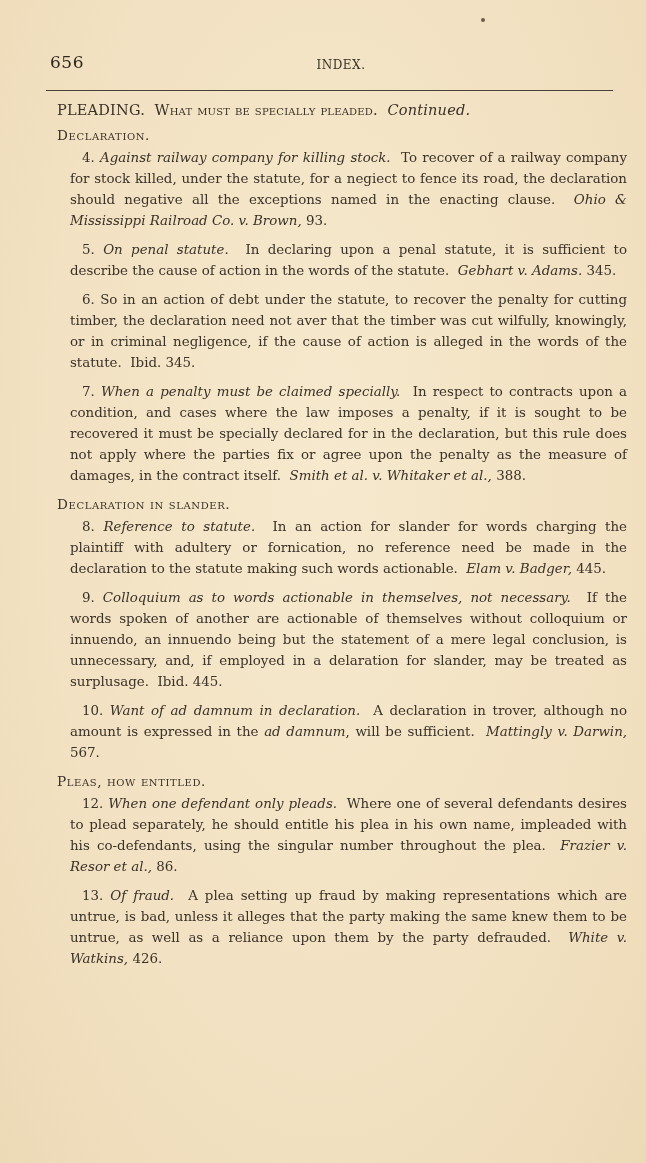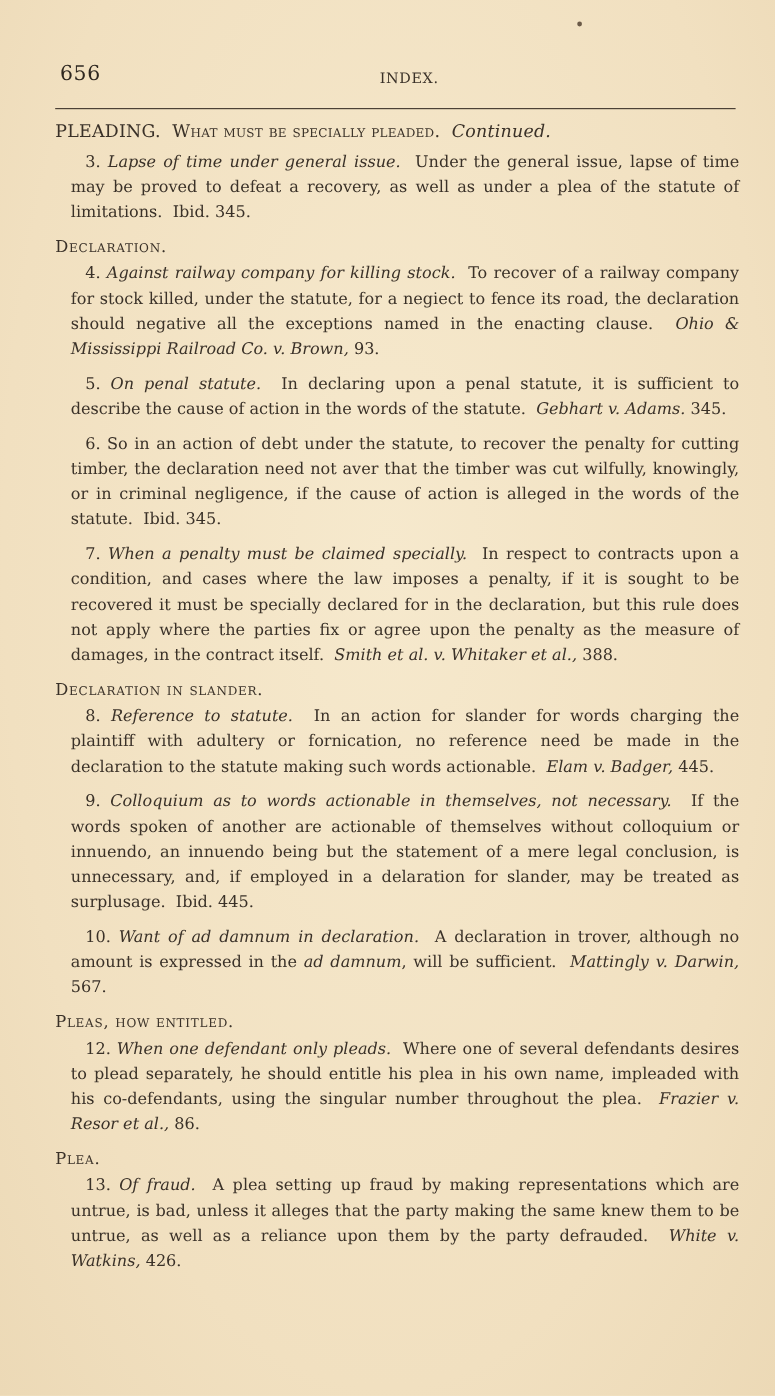--- a/index.html
+++ b/index.html
@@ -9,21 +9,21 @@
     background-image: radial-gradient(ellipse at 50% 40%, #f6e9cd 0%, #f1e0c0 70%, #ecd9b6 100%);
     font-family: "DejaVu Serif", "Liberation Serif", serif;
     color: #3a3128;
     position: relative;
   }
   .speck { position: absolute; left: 481px; top: 18px; width: 4px; height: 4px; border-radius: 50%; background: #6b5a48; }
   .header { position: absolute; top: 52px; left: 46px; width: 570px; height: 24px; }
   .pagenum { position: absolute; left: 4px; top: 0; font-size: 17px; color: #2e2720; letter-spacing: 0.5px; }
   .running { position: absolute; left: 0; right: 0; top: 6px; text-align: center; font-size: 12px; letter-spacing: 0.5px; color: #3a3128; padding-left: 20px; }
   .rule { position: absolute; top: 90px; left: 46px; width: 567px; height: 0; border-top: 1.5px solid #4c4136; }
-  .content { position: absolute; top: 100px; left: 46px; width: 570px; font-size: 13.4px; line-height: 21px; }
+  .content { position: absolute; top: 100px; left: 57px; width: 570px; font-size: 13.4px; line-height: 21px; }
   .topline { font-size: 14.5px; letter-spacing: 0.2px; margin-bottom: 4px; }
   .topline .sc { font-variant: small-caps; }
   .subhead { font-variant: small-caps; letter-spacing: 0.6px; font-size: 13.6px; margin: 2px 0 1px 0; }
   .entry { padding-left: 13px; text-align: justify; margin-bottom: 8px; }
   .entry .num { padding-left: 12px; }
   .entry .title { font-style: italic; }
   .entry .cite { font-style: italic; }
   i { font-style: italic; }
 </style>
 </head>
@@ -37,26 +37,20 @@
 </div>
 <div class="rule"></div>
 
 <div class="content">
   <div class="topline">
     <span>PLEADING.</span>&nbsp;
     <span class="sc">What must be specially pleaded.</span>&nbsp;
     <i>Continued.</i>
   </div>
 
-  <div class="entry">
-    <span class="num">3.</span>
-    <span class="title">Lapse of time under general issue.</span>&nbsp;
-    <span>Under the general issue, lapse of time may be proved to defeat a recovery, as well as under a plea of the statute of limitations.</span>&nbsp;
-    <span>Ibid. 345.</span>
-  </div>
 
   <div class="subhead">Declaration.</div>
   <div class="entry">
     <span class="num">4.</span>
     <span class="title">Against railway company for killing stock.</span>&nbsp;
     <span>To recover of a railway company for stock killed, under the statute, for a negiect to fence its road, the declaration should negative all the exceptions named in the enacting clause.</span>&nbsp;
     <span class="cite">Ohio &amp; Mississippi Railroad Co. v. Brown,</span>
     <span>93.</span>
   </div>
   <div class="entry">
@@ -104,21 +98,20 @@
 
   <div class="subhead">Pleas, how entitled.</div>
   <div class="entry">
     <span class="num">12.</span>
     <span class="title">When one defendant only pleads.</span>&nbsp;
     <span>Where one of several defendants desires to plead separately, he should entitle his plea in his own name, impleaded with his co-defendants, using the singular number throughout the plea.</span>&nbsp;
     <span class="cite">Frazier v. Resor et al.,</span>
     <span>86.</span>
   </div>
 
-  <div class="subhead">Plea.</div>
   <div class="entry">
     <span class="num">13.</span>
     <span class="title">Of fraud.</span>&nbsp;
     <span>A plea setting up fraud by making representations which are untrue, is bad, unless it alleges that the party making the same knew them to be untrue, as well as a reliance upon them by the party defrauded.</span>&nbsp;
     <span class="cite">White v. Watkins,</span>
     <span>426.</span>
   </div>
 </div>
 
 </body></html>

